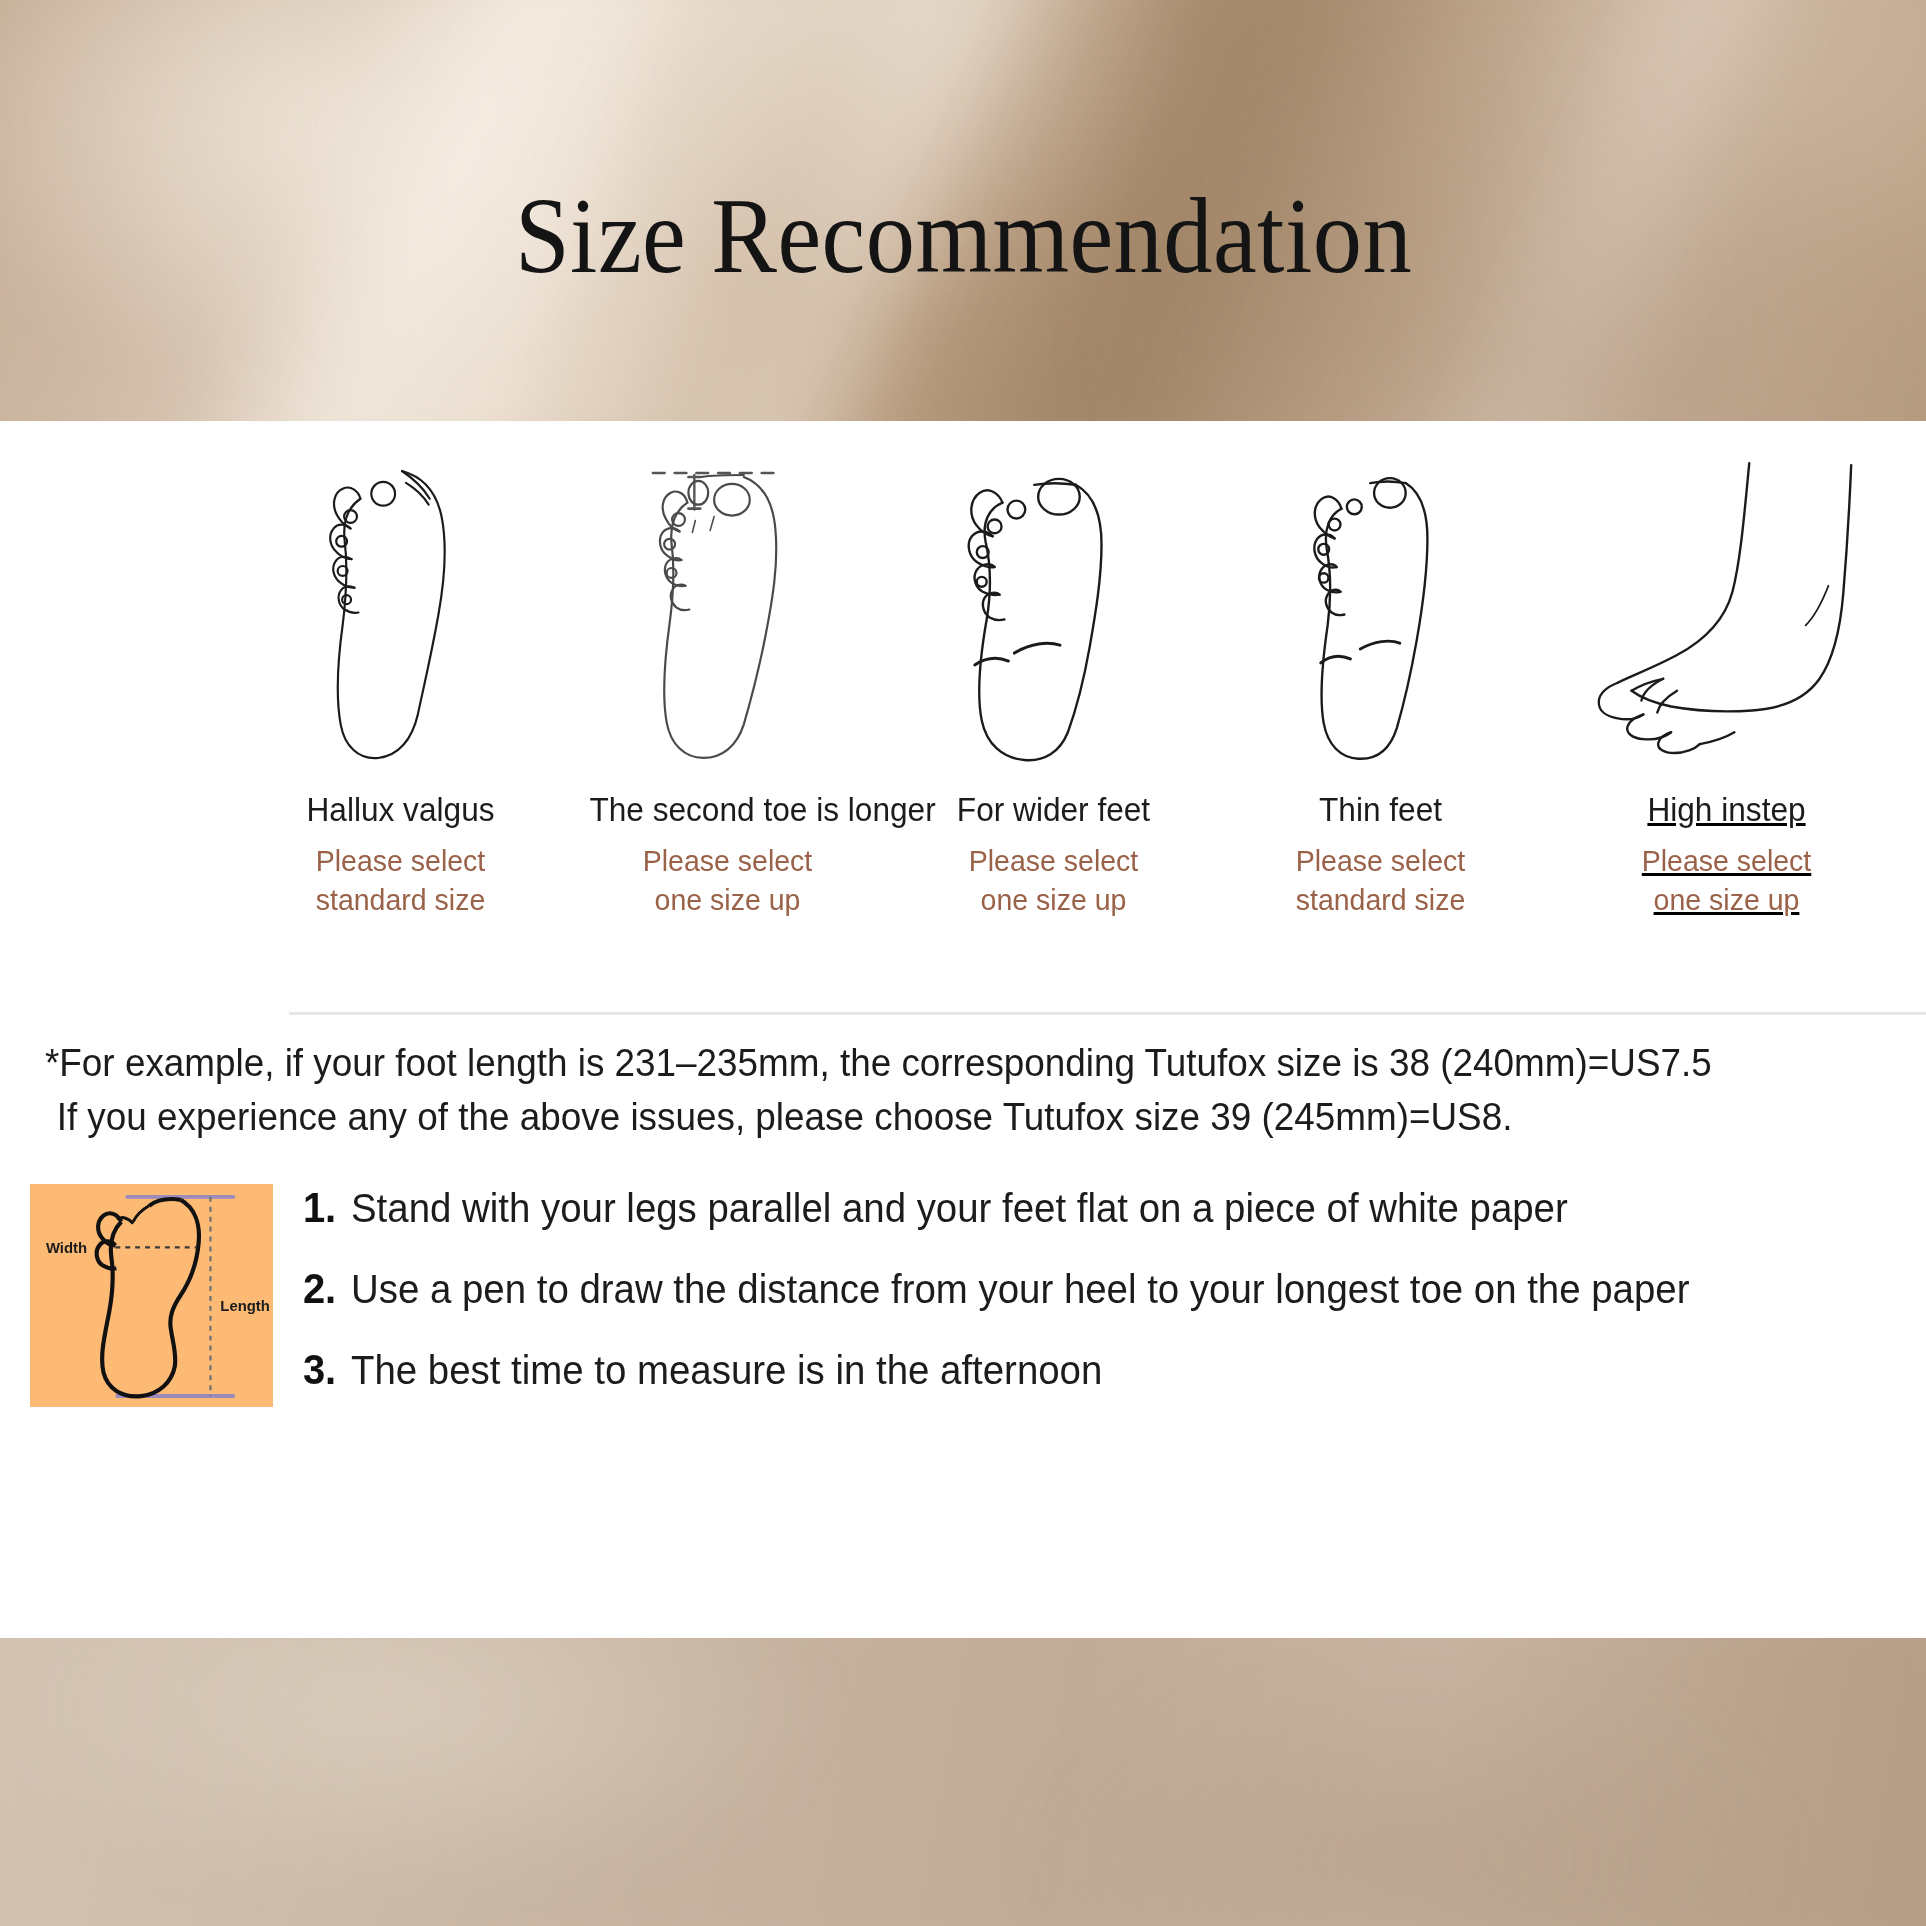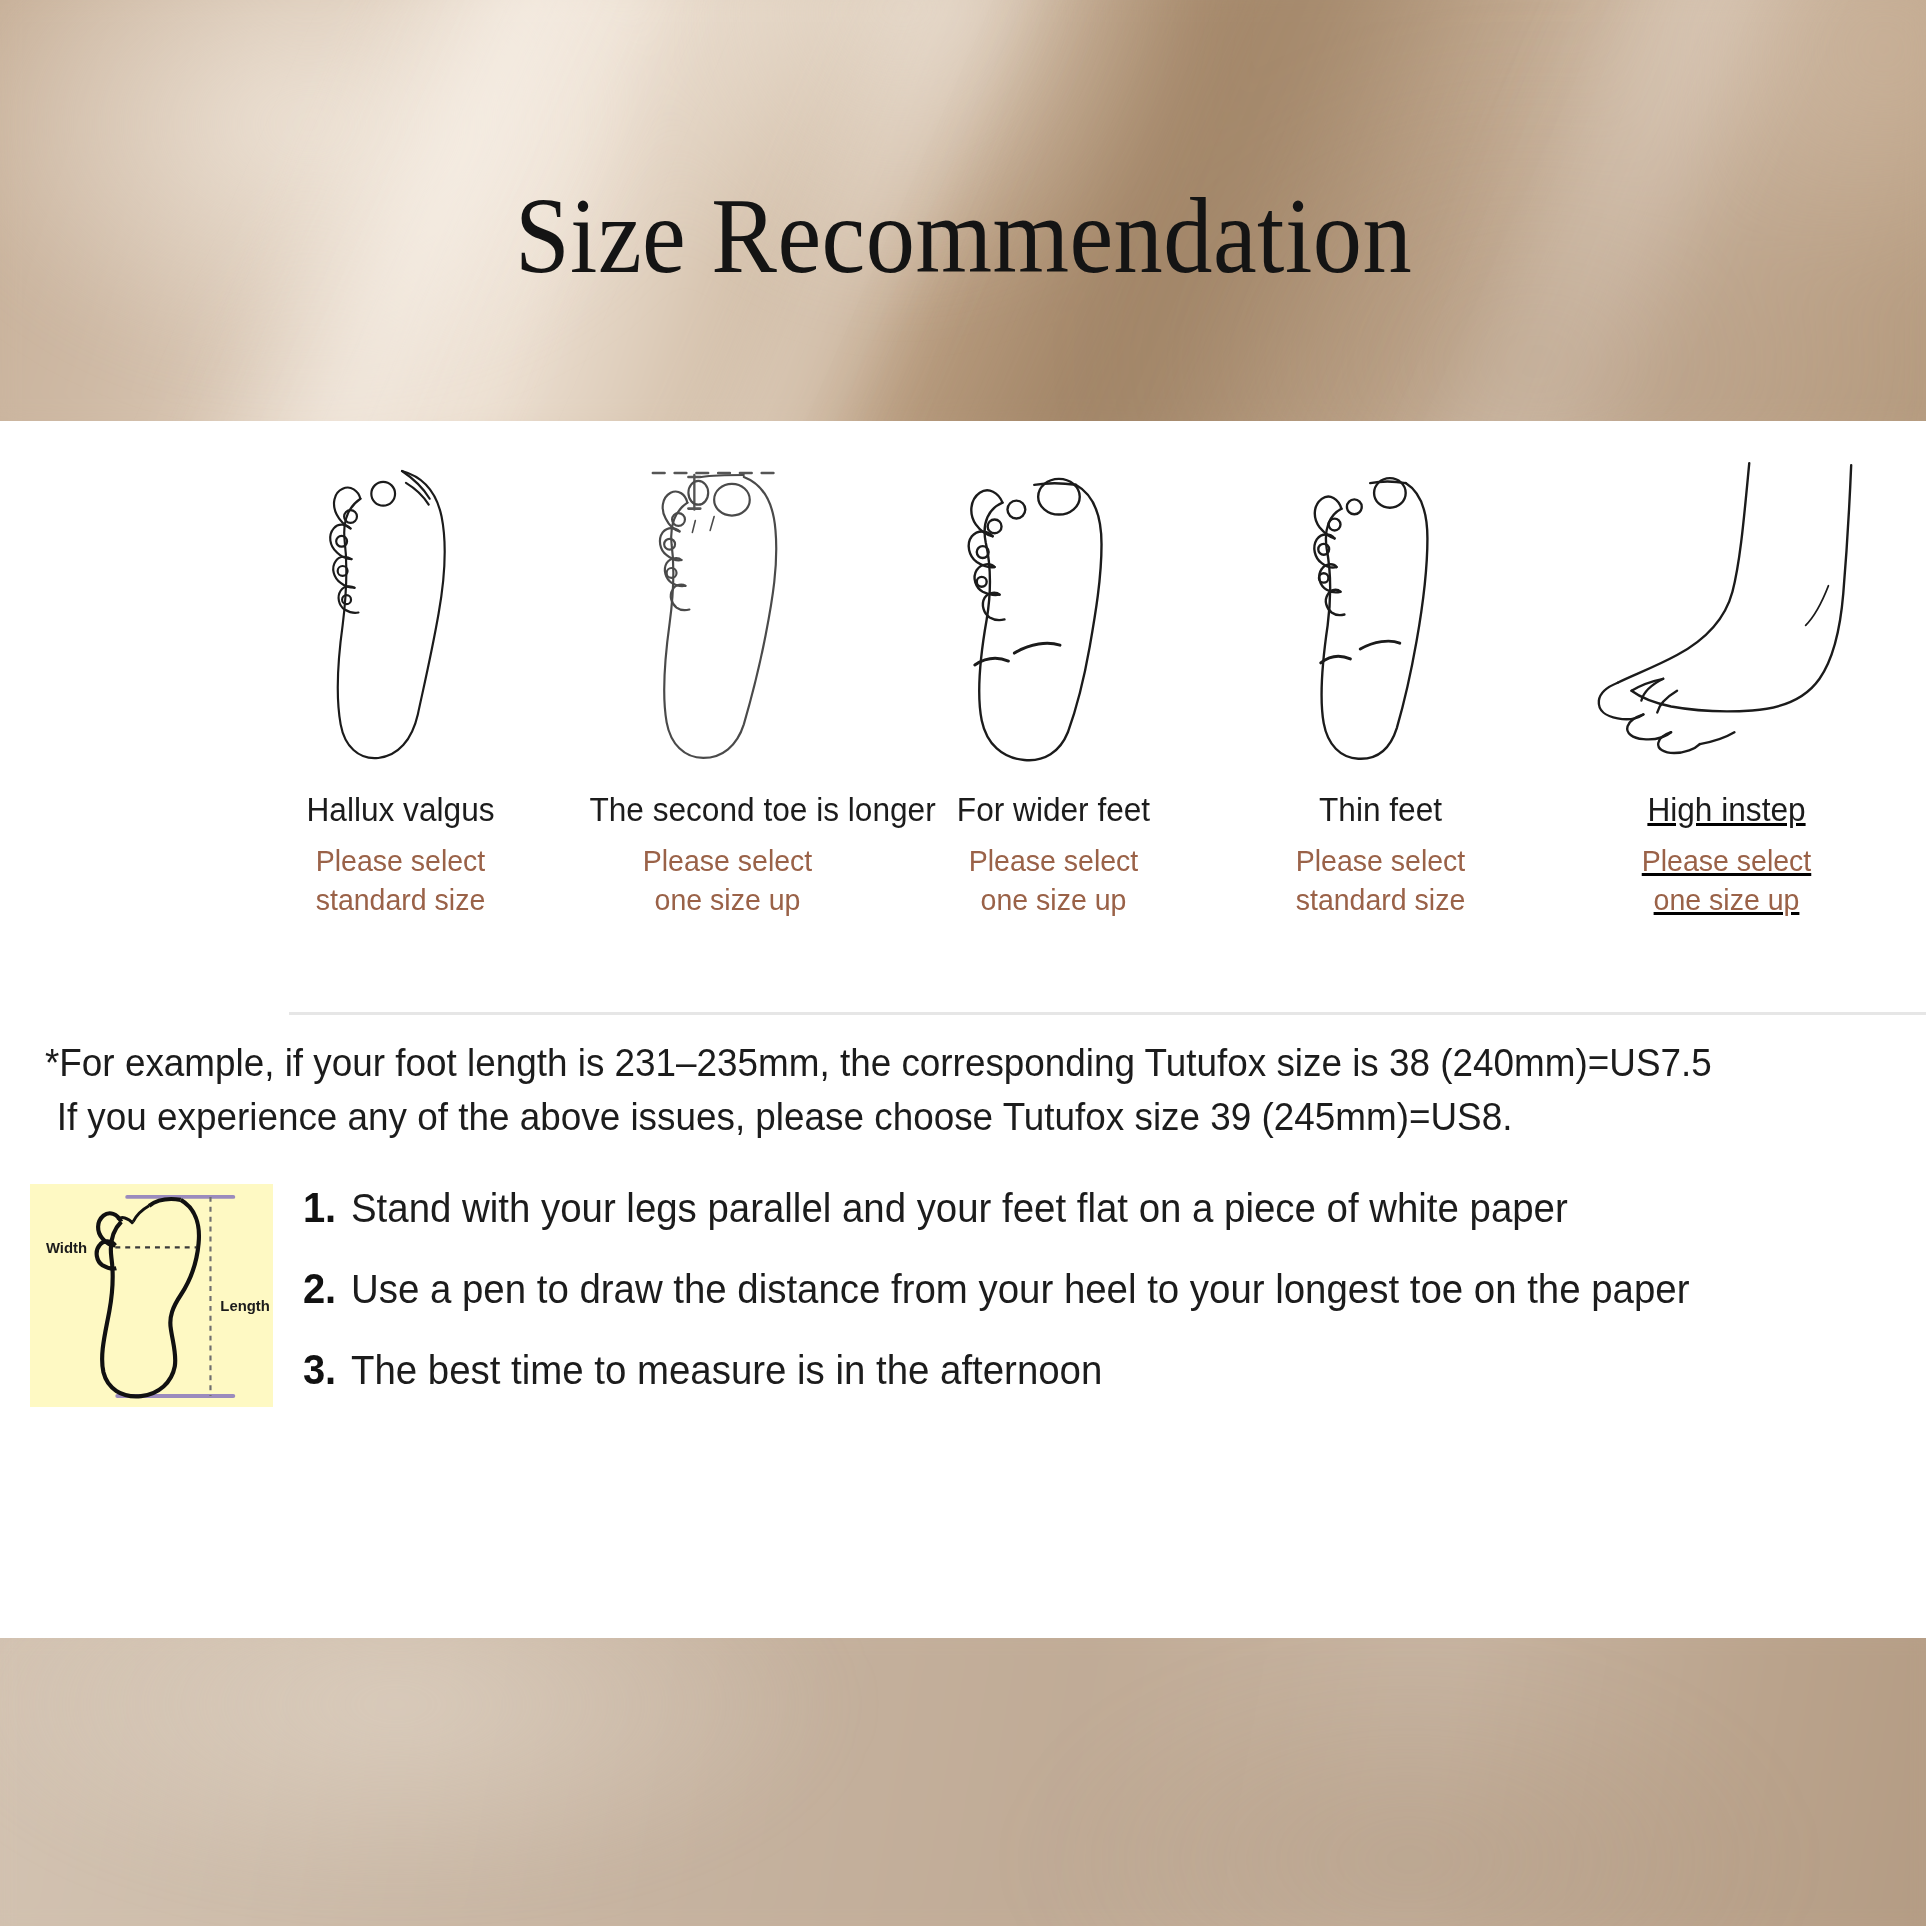--- a/index.html
+++ b/index.html
@@ -99,21 +99,21 @@
   .example {
     position:absolute; left:45px; top:1037px; width:1861px;
     font-size:38px; color:#1c1c1c; line-height:1.42;
     transform:scaleX(.97); transform-origin:left top;
   }
   .example .l2 { padding-left:12px; }
 
   
   .measure-box {
     position:absolute; left:30px; top:1184px; width:243px; height:223px;
-    background:#fef9c3;
+    background:#fdba74;
     text-align:center;
   }
 
   
   .steps {
     position:absolute; left:302px; top:1184px; width:1614px;
   }
   .step { display:flex; align-items:baseline; margin-bottom:33px; }
   .step-num {
     font-size:42px; font-weight:bold; color:#111; margin-right:14px;

